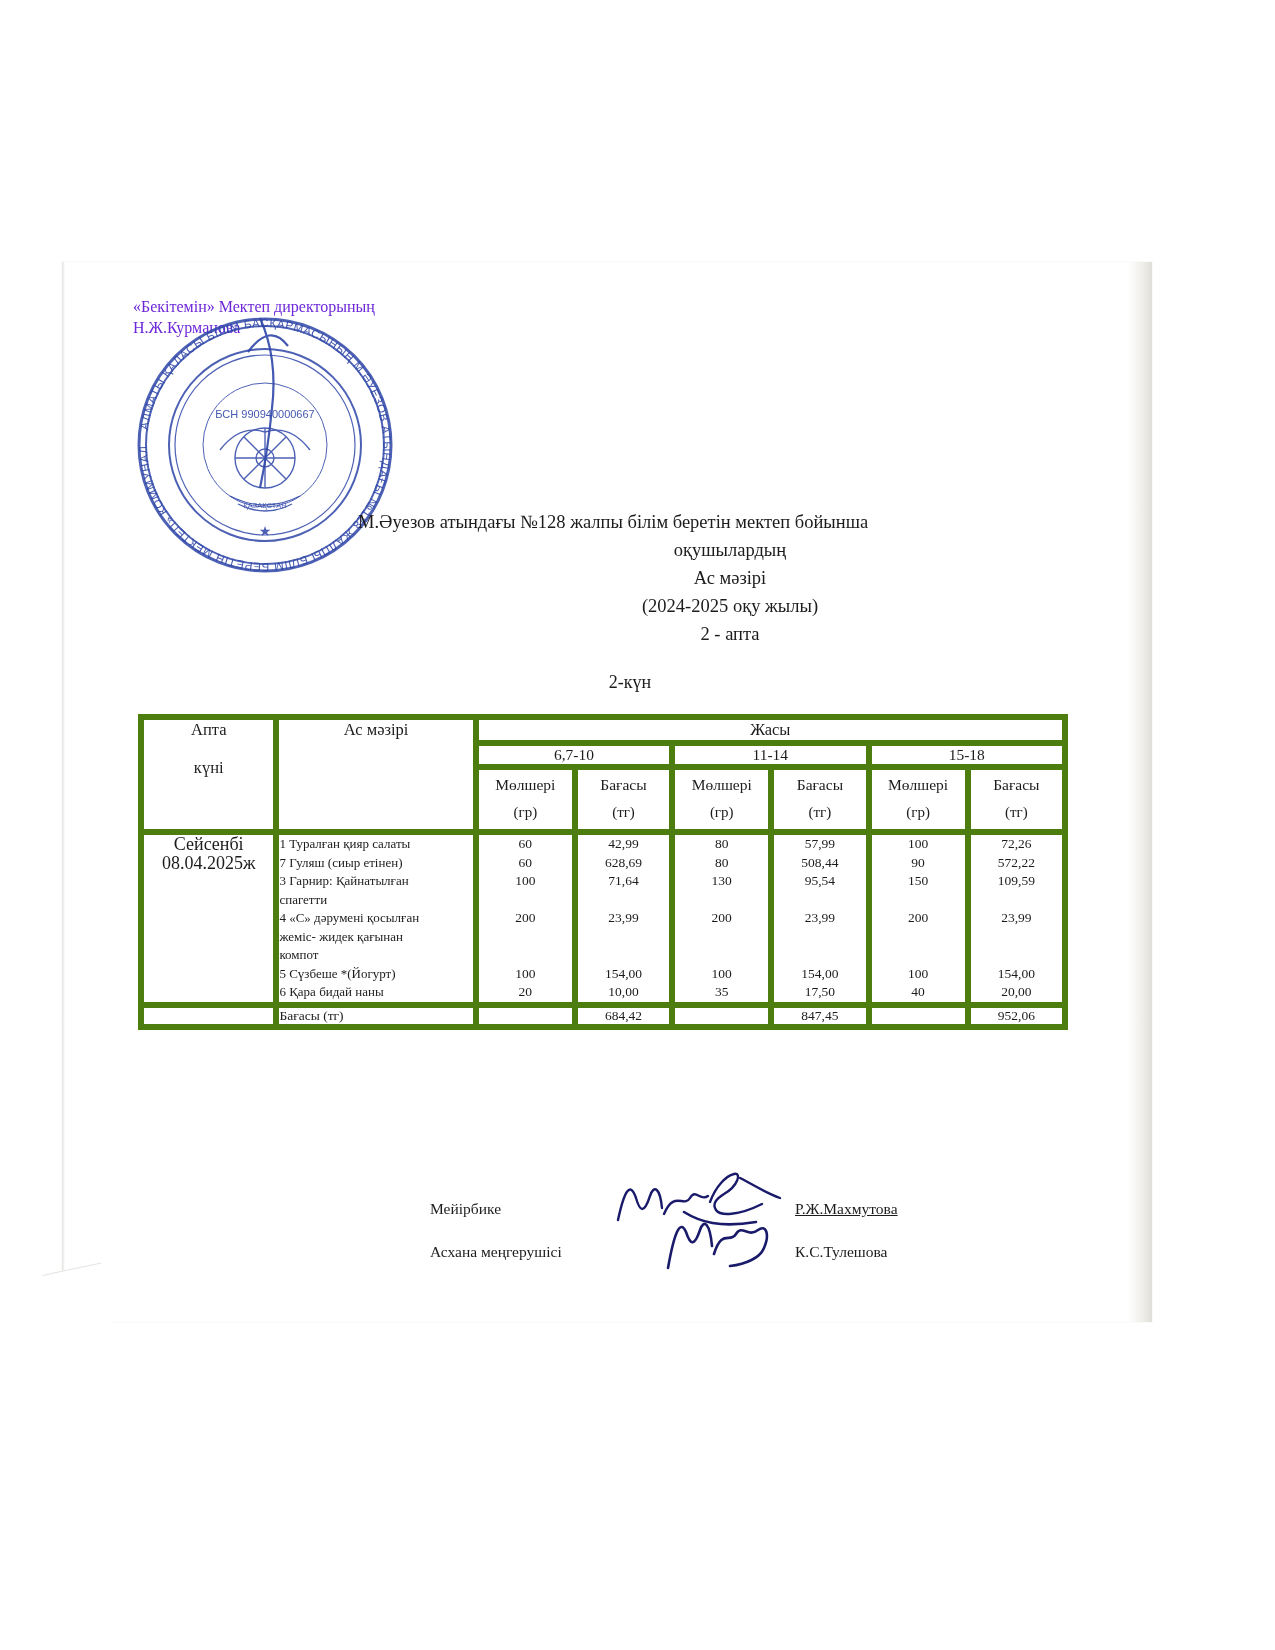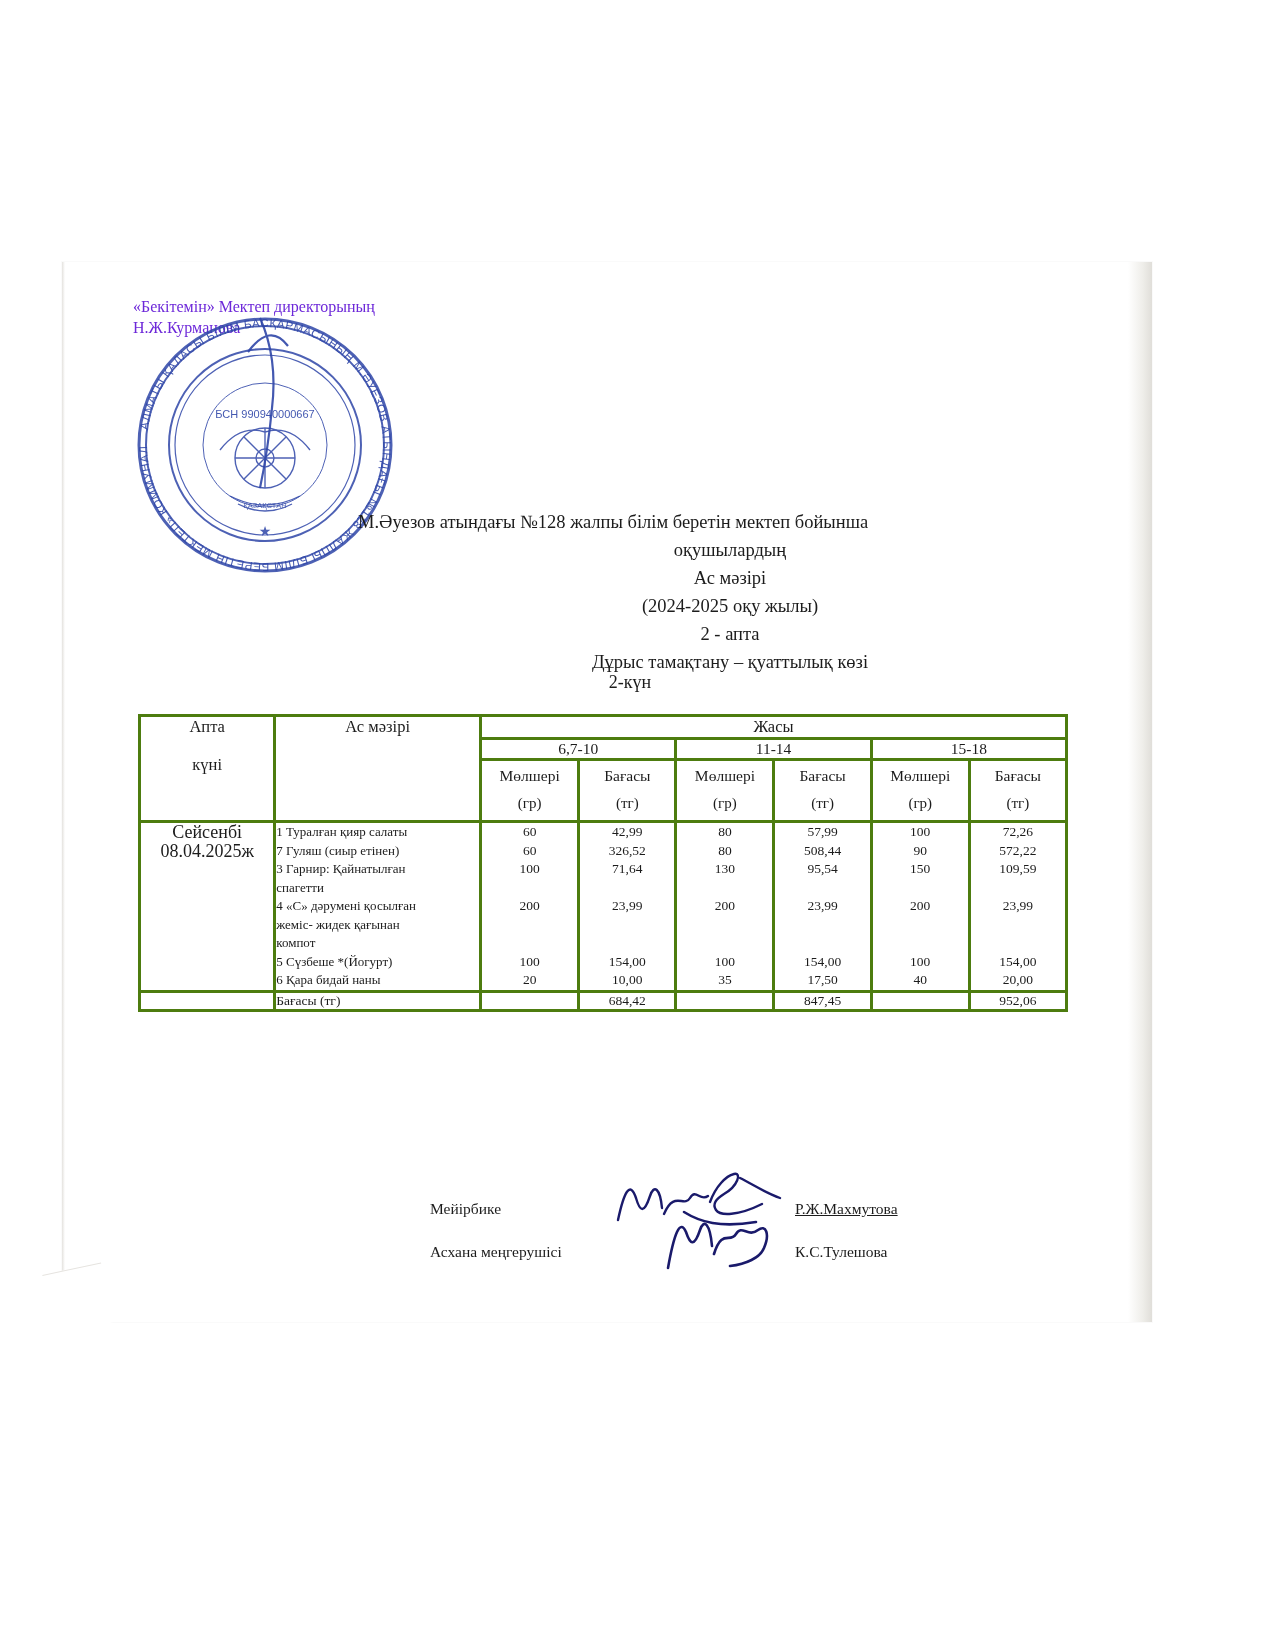--- a/index.html
+++ b/index.html
@@ -103,21 +103,21 @@
     left: 138px;
     top: 714px;
     width: 930px;
   }
   table.menu {
     border-collapse: collapse;
     width: 930px;
     font-size: 14px;
   }
   table.menu td, table.menu th {
-    border: 3px solid #4d7c0f;
+    border: 6px solid #4d7c0f;
     padding: 0;
     font-weight: normal;
     vertical-align: top;
   }
   .hdr-c {
     text-align: center;
     font-size: 16.5px;
     padding: 7px 4px;
     vertical-align: middle;
   }
@@ -233,21 +233,20 @@
     </g>
   </svg>
 </div>
 
 <div class="heading">
   <div class="l1">М.Әуезов атындағы №128 жалпы білім беретін мектеп бойынша</div>
   <div>оқушылардың</div>
   <div>Ас мәзірі</div>
   <div>(2024-2025 оқу жылы)</div>
   <div>2 - апта</div>
-  <div>Дұрыс тамақтану – қуаттылық көзі</div>
 </div>
 
 <div class="daytitle">2-күн</div>
 
 <div class="tbl-wrap">
   <table class="menu">
     <tbody>
         <tr>
       <td class="col-apta hdr-c" rowspan="3">
         <div>Апта</div>
@@ -314,21 +313,21 @@
         <span class="nb">100</span>
         <span class="nb blank">.</span>
         <span class="nb">200</span>
         <span class="nb blank">.</span>
         <span class="nb blank">.</span>
         <span class="nb">100</span>
         <span class="nb">20</span>
       </td>
       <td class="cell-num">
         <span class="nb">42,99</span>
-        <span class="nb">326,52</span>
+        <span class="nb">628,69</span>
         <span class="nb">71,64</span>
         <span class="nb blank">.</span>
         <span class="nb">23,99</span>
         <span class="nb blank">.</span>
         <span class="nb blank">.</span>
         <span class="nb">154,00</span>
         <span class="nb">10,00</span>
       </td>
 
       <td class="cell-num">

